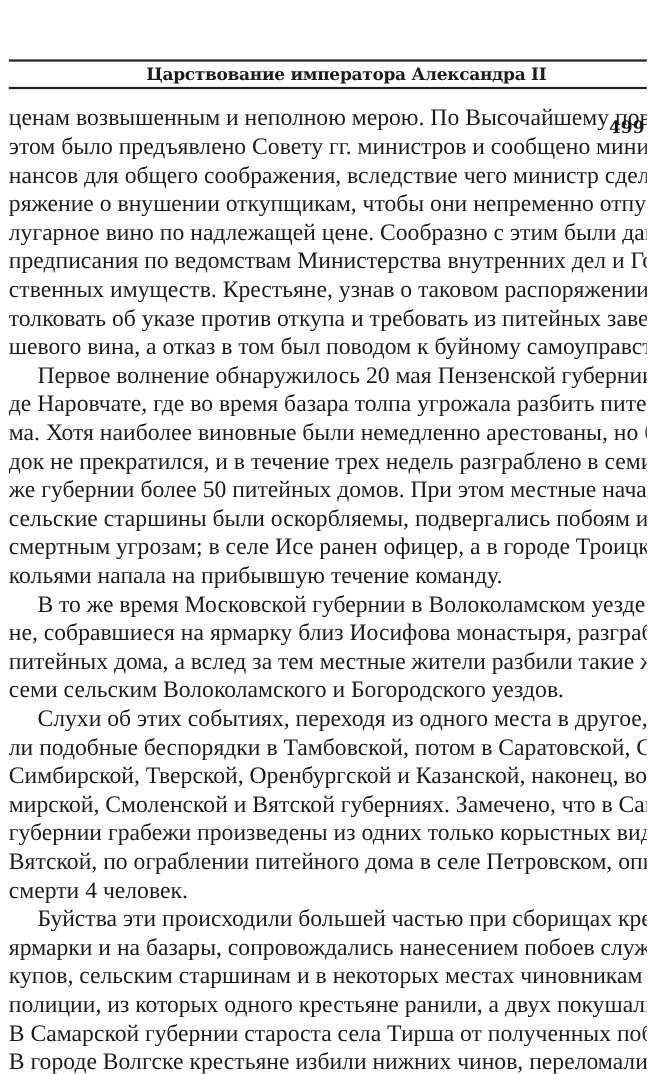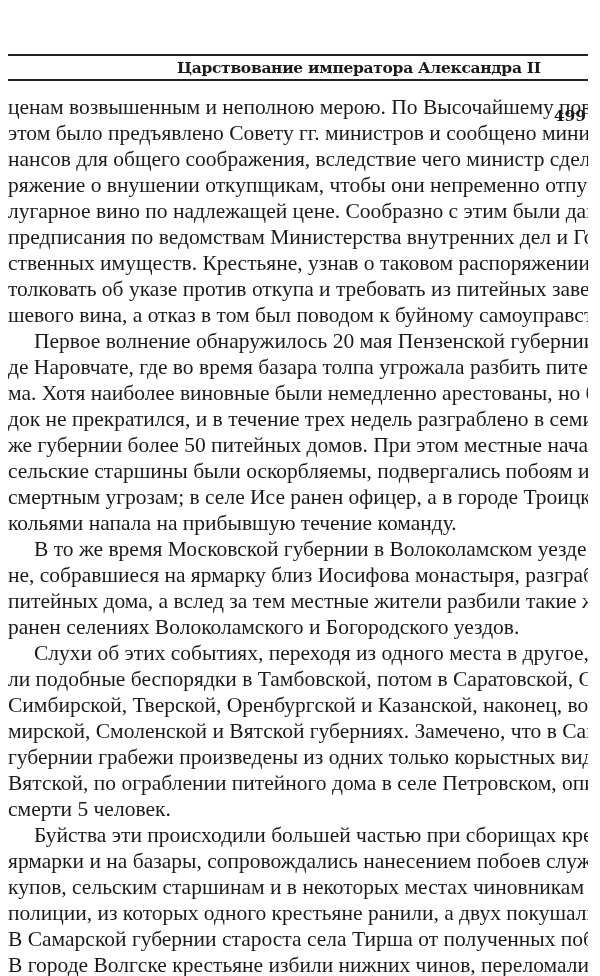--- a/index.html
+++ b/index.html
@@ -27,21 +27,20 @@
     .running-title {
       position: absolute;
       left: 125px;
       top: 2px;
       font-family: "DejaVu Serif", serif;
       font-weight: bold;
       font-size: 15.5px;
       letter-spacing: -0.3px;
       line-height: 20px;
       white-space: nowrap;
-      margin-left: 44px;
     }
     .page-number {
       position: absolute;
       right: 2px;
       top: 2px;
       font-family: "DejaVu Serif", serif;
       font-weight: bold;
       font-size: 15.5px;
       line-height: 20px;
       margin-top: 48px;
@@ -97,30 +96,30 @@
       <span class="line">док не прекратился, и в течение трех недель разграблено в семи уездах той</span>
       <span class="line">же губернии более 50 питейных домов. При этом местные начальники и</span>
       <span class="line">сельские старшины были оскорбляемы, подвергались побоям и даже</span>
       <span class="line">смертным угрозам; в селе Исе ранен офицер, а в городе Троицке толпа с</span>
       <span class="line last">кольями напала на прибывшую течение команду.</span>
     </div>
     <div>
       <span class="line indent">В то же время Московской губернии в Волоколамском уезде крестья-</span>
       <span class="line">не, собравшиеся на ярмарку близ Иосифова монастыря, разграбили три</span>
       <span class="line">питейных дома, а вслед за тем местные жители разбили такие же дома в</span>
-      <span class="line last">ранен селениях Волоколамского и Богородского уездов.</span>
+      <span class="line last">семи сельским Волоколамского и Богородского уездов.</span>
     </div>
     <div>
       <span class="line indent">Слухи об этих событиях, переходя из одного места в другое, произве-</span>
       <span class="line">ли подобные беспорядки в Тамбовской, потом в Саратовской, Самарской,</span>
       <span class="line">Симбирской, Тверской, Оренбургской и Казанской, наконец, во Влади-</span>
       <span class="line">мирской, Смоленской и Вятской губерниях. Замечено, что в Самарской</span>
       <span class="line">губернии грабежи произведены из одних только корыстных видов, а в</span>
       <span class="line">Вятской, по ограблении питейного дома в селе Петровском, опились до</span>
-      <span class="line last">смерти 5 человек.</span>
+      <span class="line last">смерти 4 человек.</span>
     </div>
     <div>
       <span class="line indent">Буйства эти происходили большей частью при сборищах крестьян на</span>
       <span class="line">ярмарки и на базары, сопровождались нанесением побоев служителям от-</span>
       <span class="line">купов, сельским старшинам и в некоторых местах чиновникам земской</span>
       <span class="line">полиции, из которых одного крестьяне ранили, а двух покушались убить.</span>
       <span class="line">В Самарской губернии староста села Тирша от полученных побоев умер.</span>
       <span class="line">В городе Волгске крестьяне избили нижних чинов, переломали их оружие</span>
     </div>
   </div>

